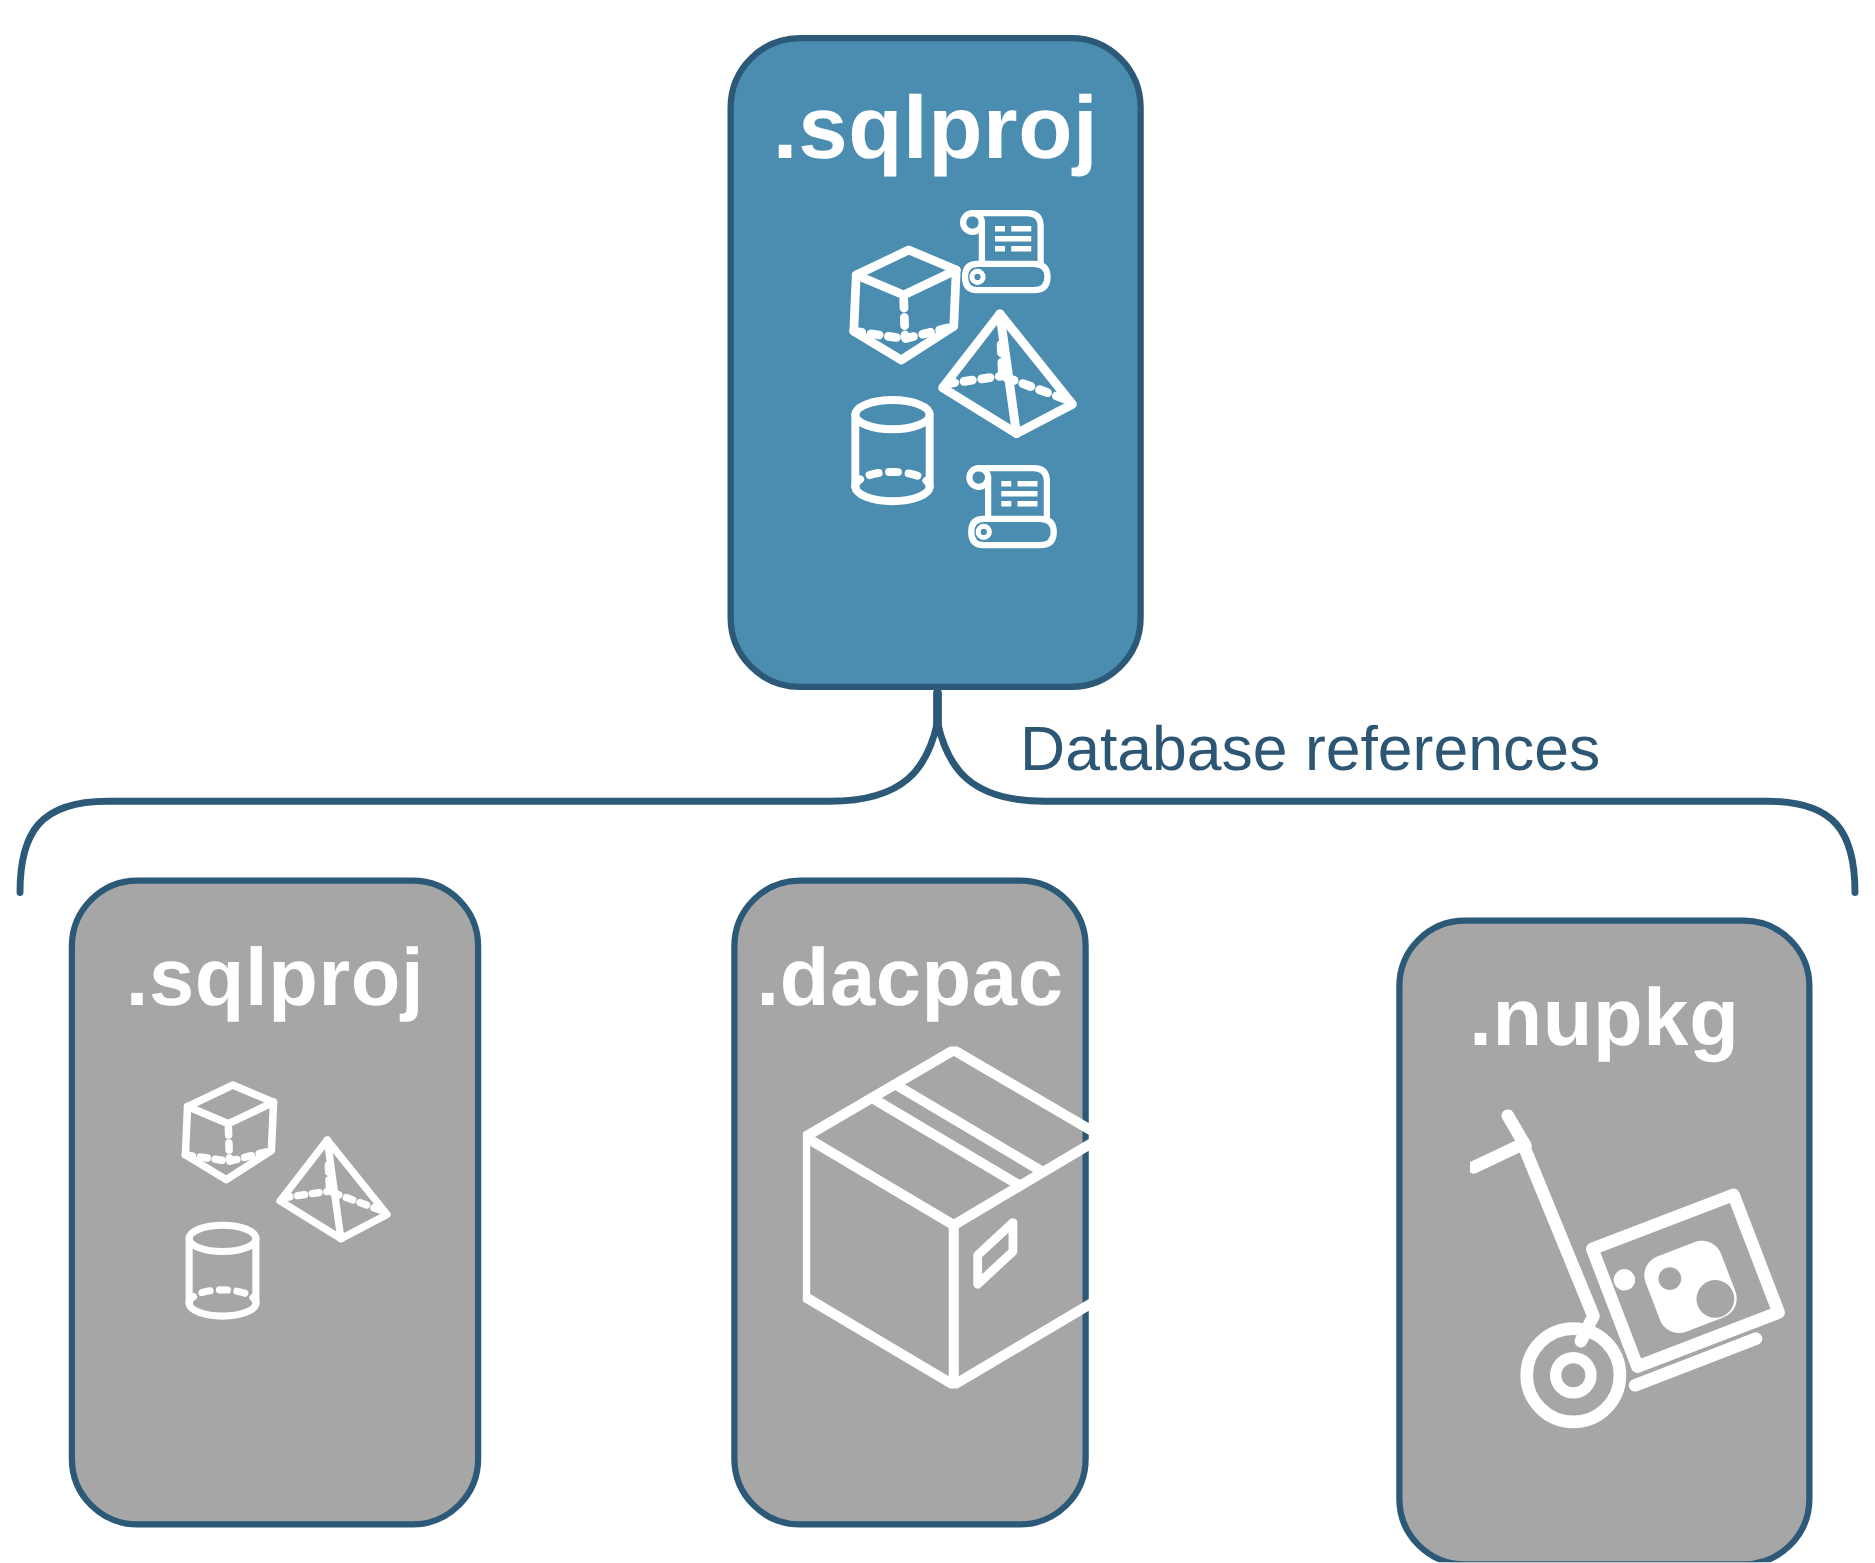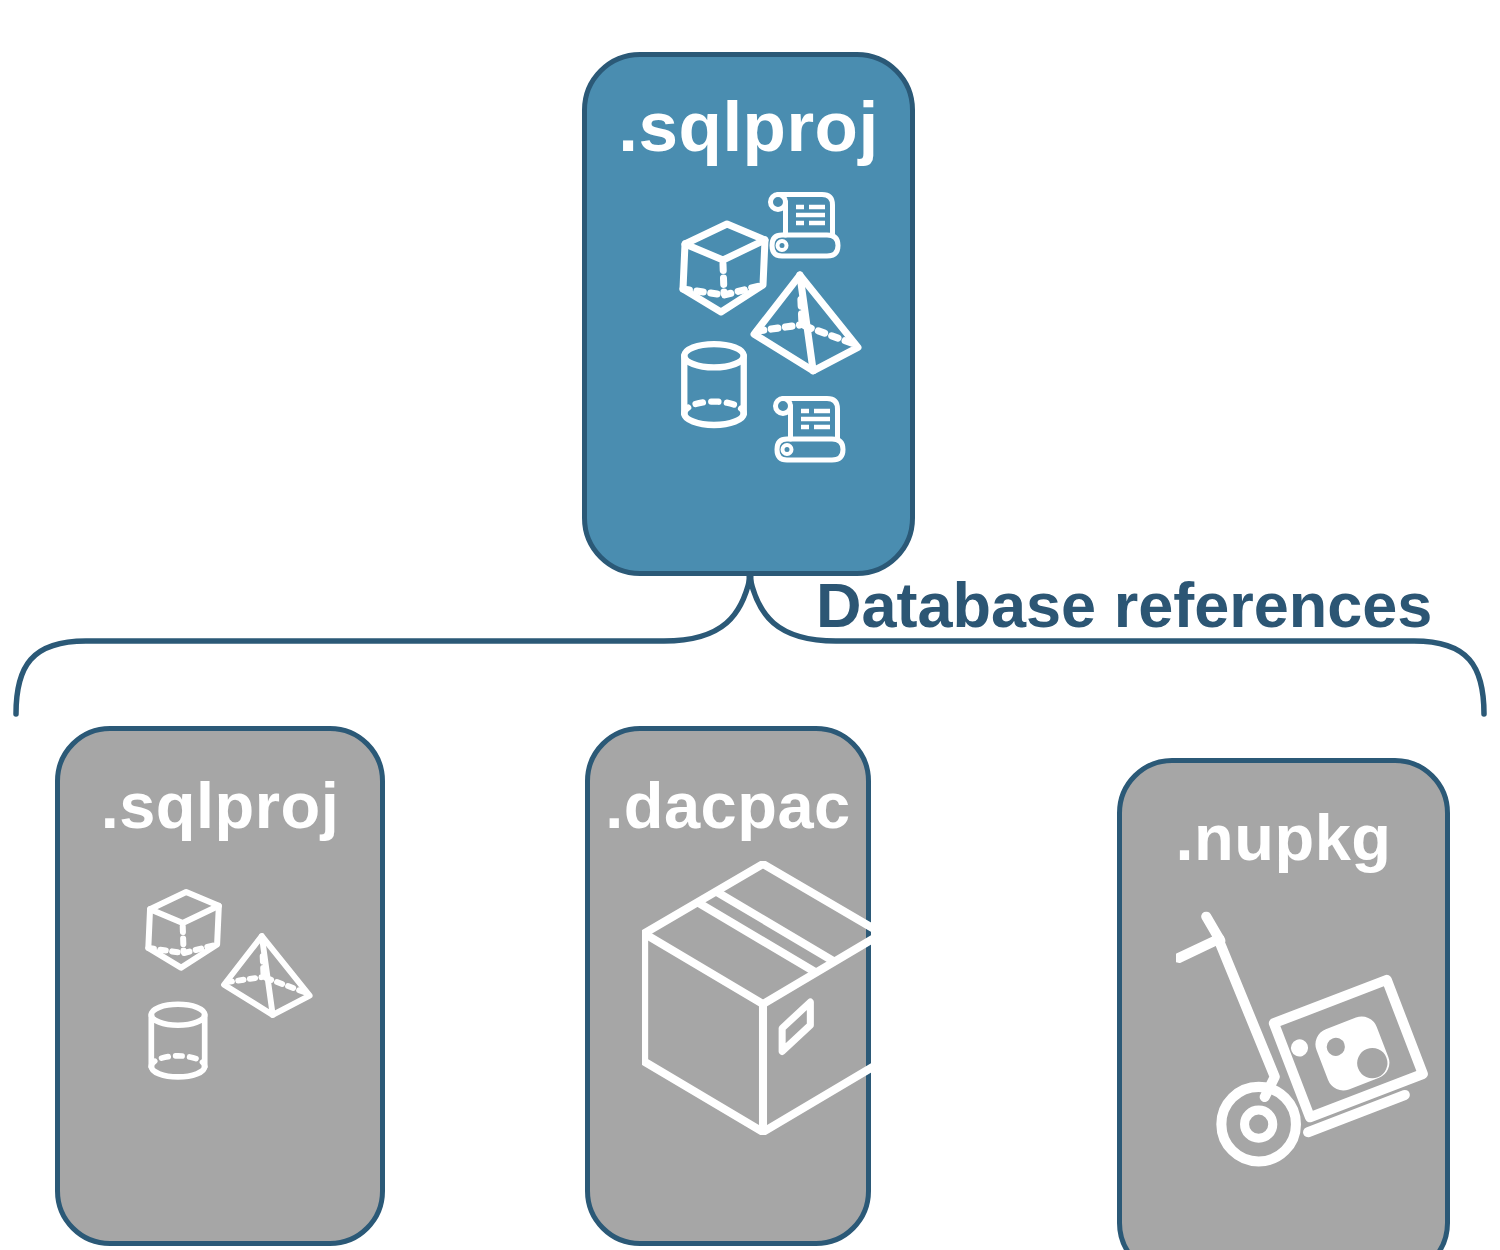--- a/index.html
+++ b/index.html
@@ -1,27 +1,27 @@
 <!DOCTYPE html>
 <html style="--parent-fill: #4a8db0; --child-fill: #a6a6a6; --outline: #2b5977; --connector: #2b5977; --label-text: #2c5674; --card-text: #ffffff; --icon: #ffffff;"><head>
 <meta charset="utf-8">
 <style>
   html,body{margin:0;padding:0;background:#fff;}
   .canvas{position:relative;width:1500px;height:1250px;background:#fff;overflow:hidden;
           font-family:"Liberation Sans","DejaVu Sans",sans-serif;}
-  .card{position:absolute;box-sizing:border-box;border:5px solid var(--outline,#2b5977);margin-top:24px;}
+  .card{position:absolute;box-sizing:border-box;border:5px solid var(--outline,#2b5977);}
   .card.parent{background:var(--parent-fill,#4a8db0);border-radius:58px;}
   .card.child{background:var(--child-fill,#a6a6a6);border-radius:55px;}
   .card-title{text-align:center;font-weight:700;color:var(--card-text,#ffffff);line-height:1;
               letter-spacing:0.5px;}
   .parent .card-title{margin-top:34px;font-size:71px;}
   .child  .card-title{margin-top:42px;font-size:65px;}
   .icon{position:absolute;display:block;}
   .brace{position:absolute;left:0;top:0;pointer-events:none;}
-  .connector-label{position:absolute;left:816px;top:574px;font-weight:700;font-size:63px;
+  .connector-label{position:absolute;left:816px;top:574px;font-weight:400;font-size:50px;
                    color:var(--label-text,#2c5674);white-space:nowrap;line-height:1;}
 
   
   .card-parent {left:582px; top:28px;  width:333px; height:524px;}
   .card-child-1{left:55px;  top:702px; width:330px; height:520px;}
   .card-child-2{left:585px; top:702px; width:286px; height:520px;}
   .card-child-3{left:1117px;top:734px; width:333px; height:520px;}
 
   
   .i-p-cube   {left:84px; top:158px;width:100px;height:104px;}

